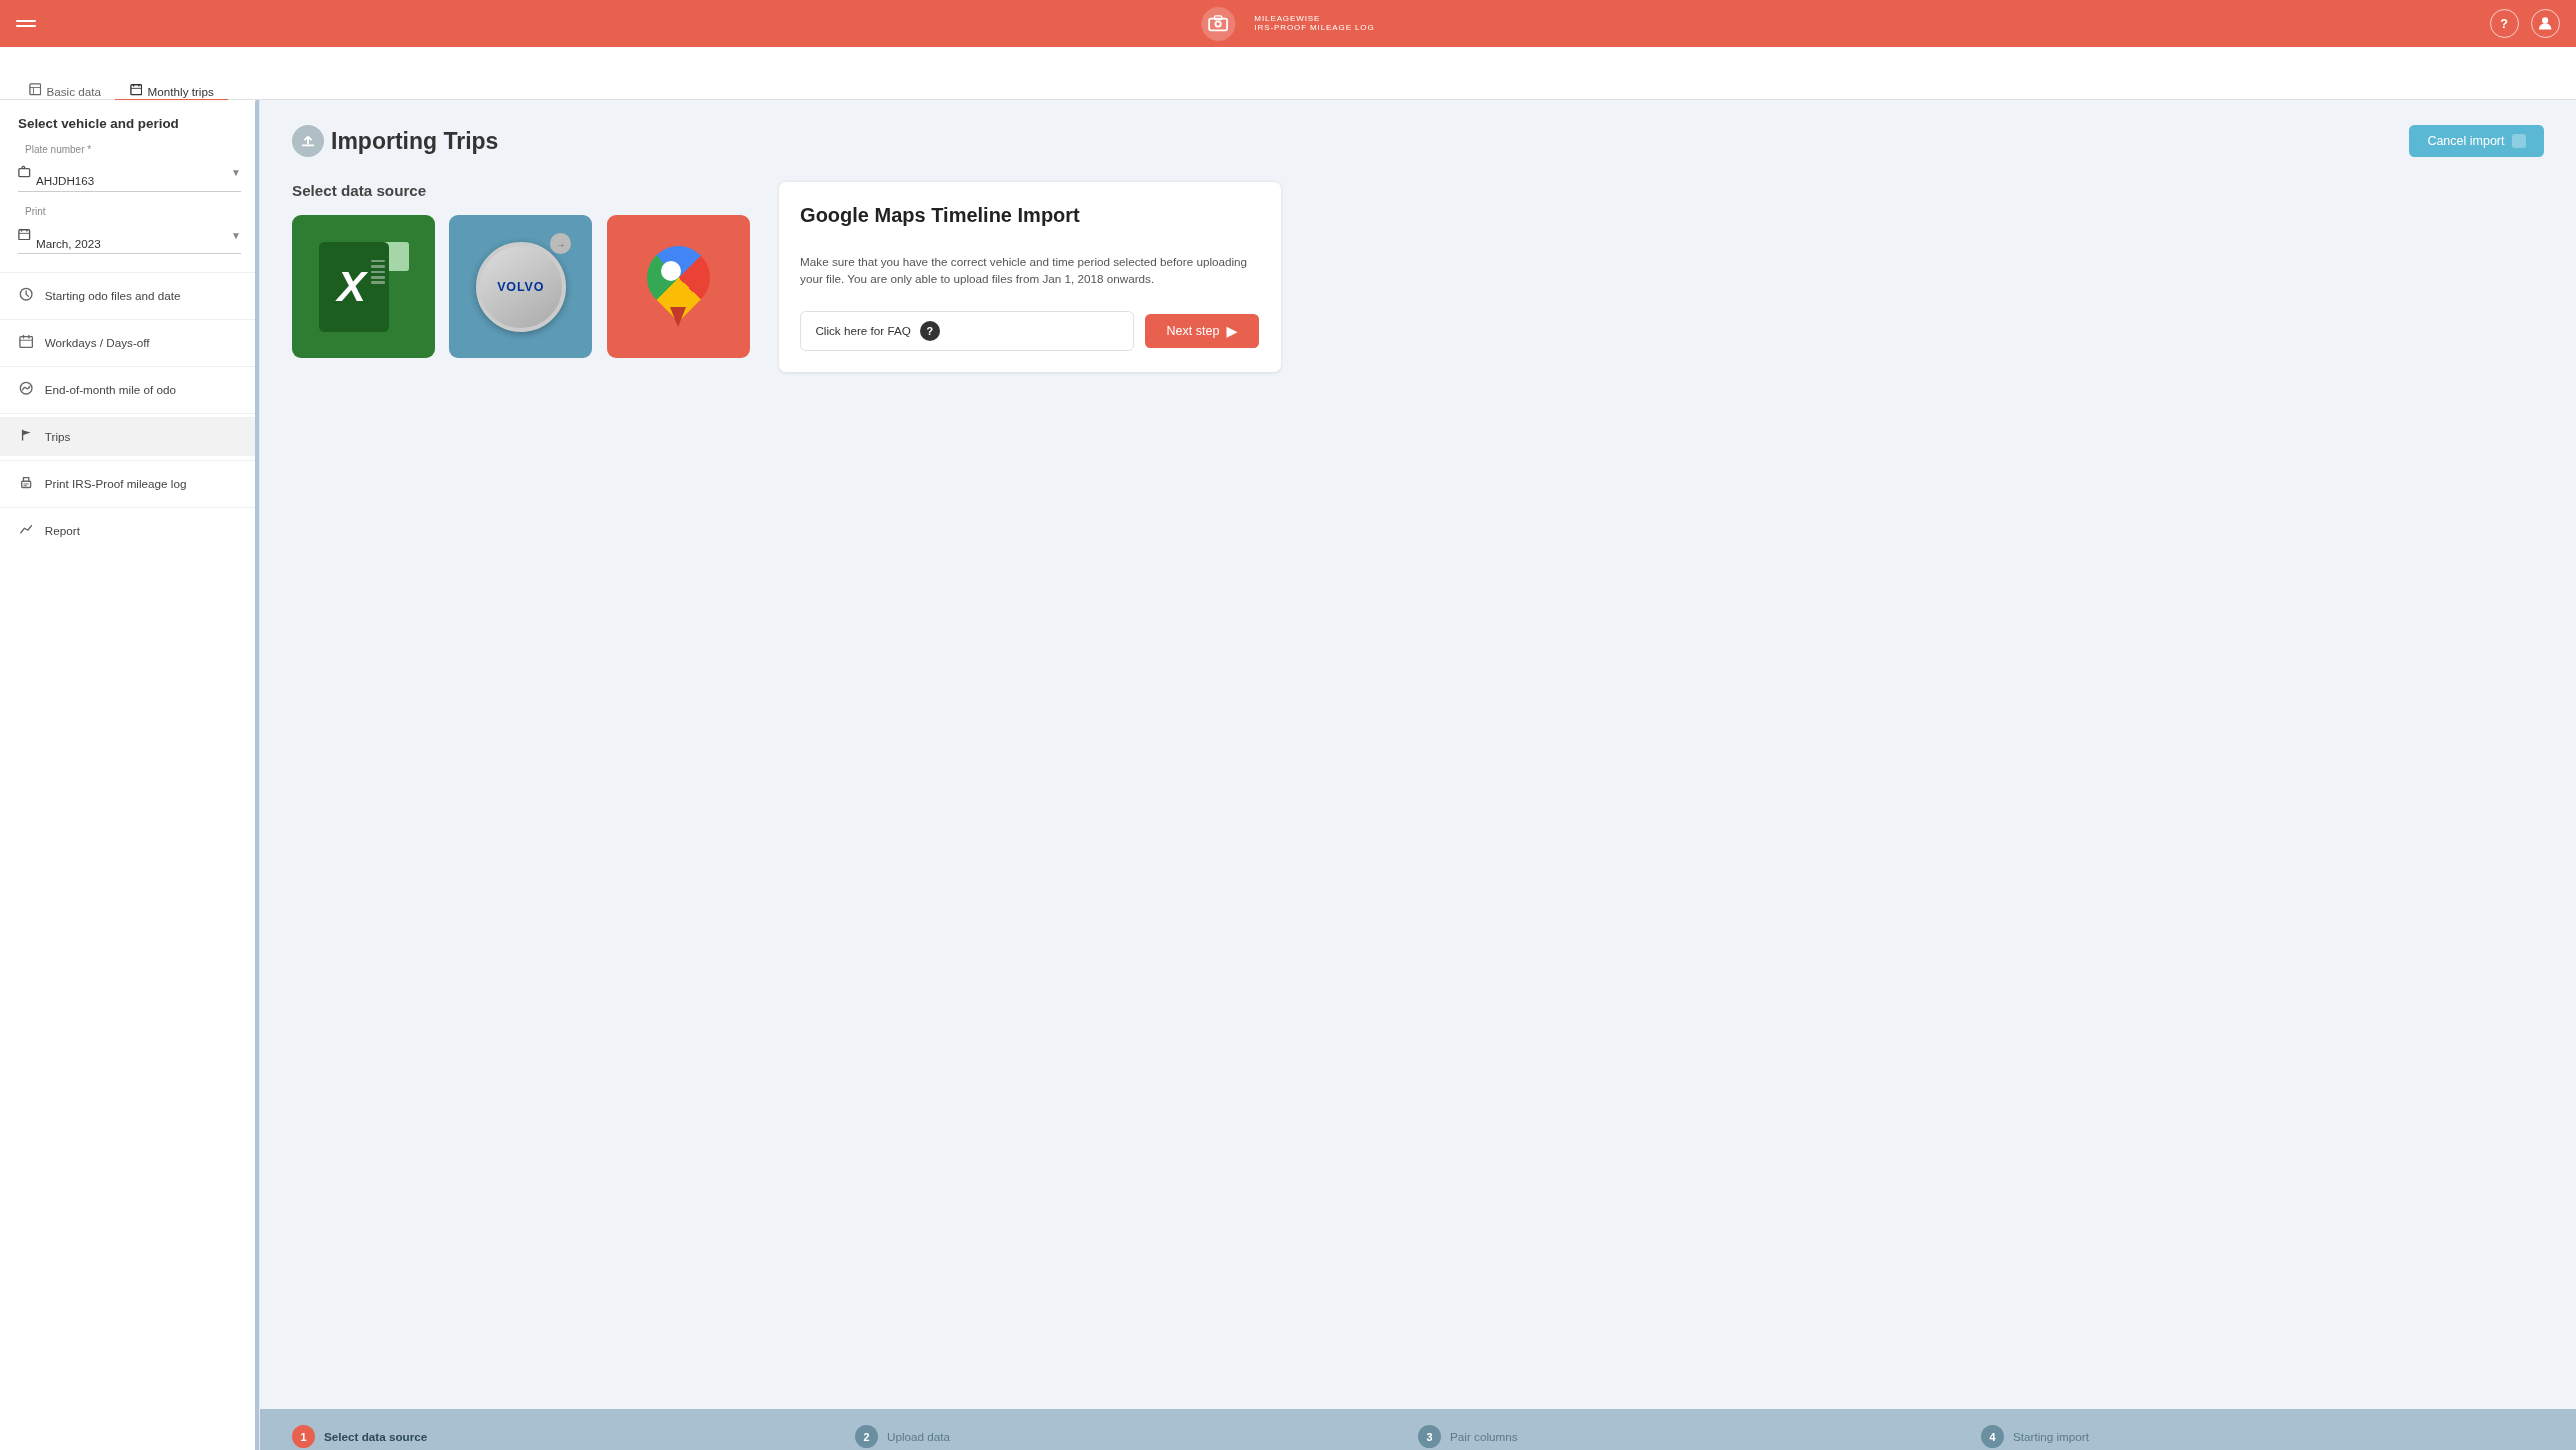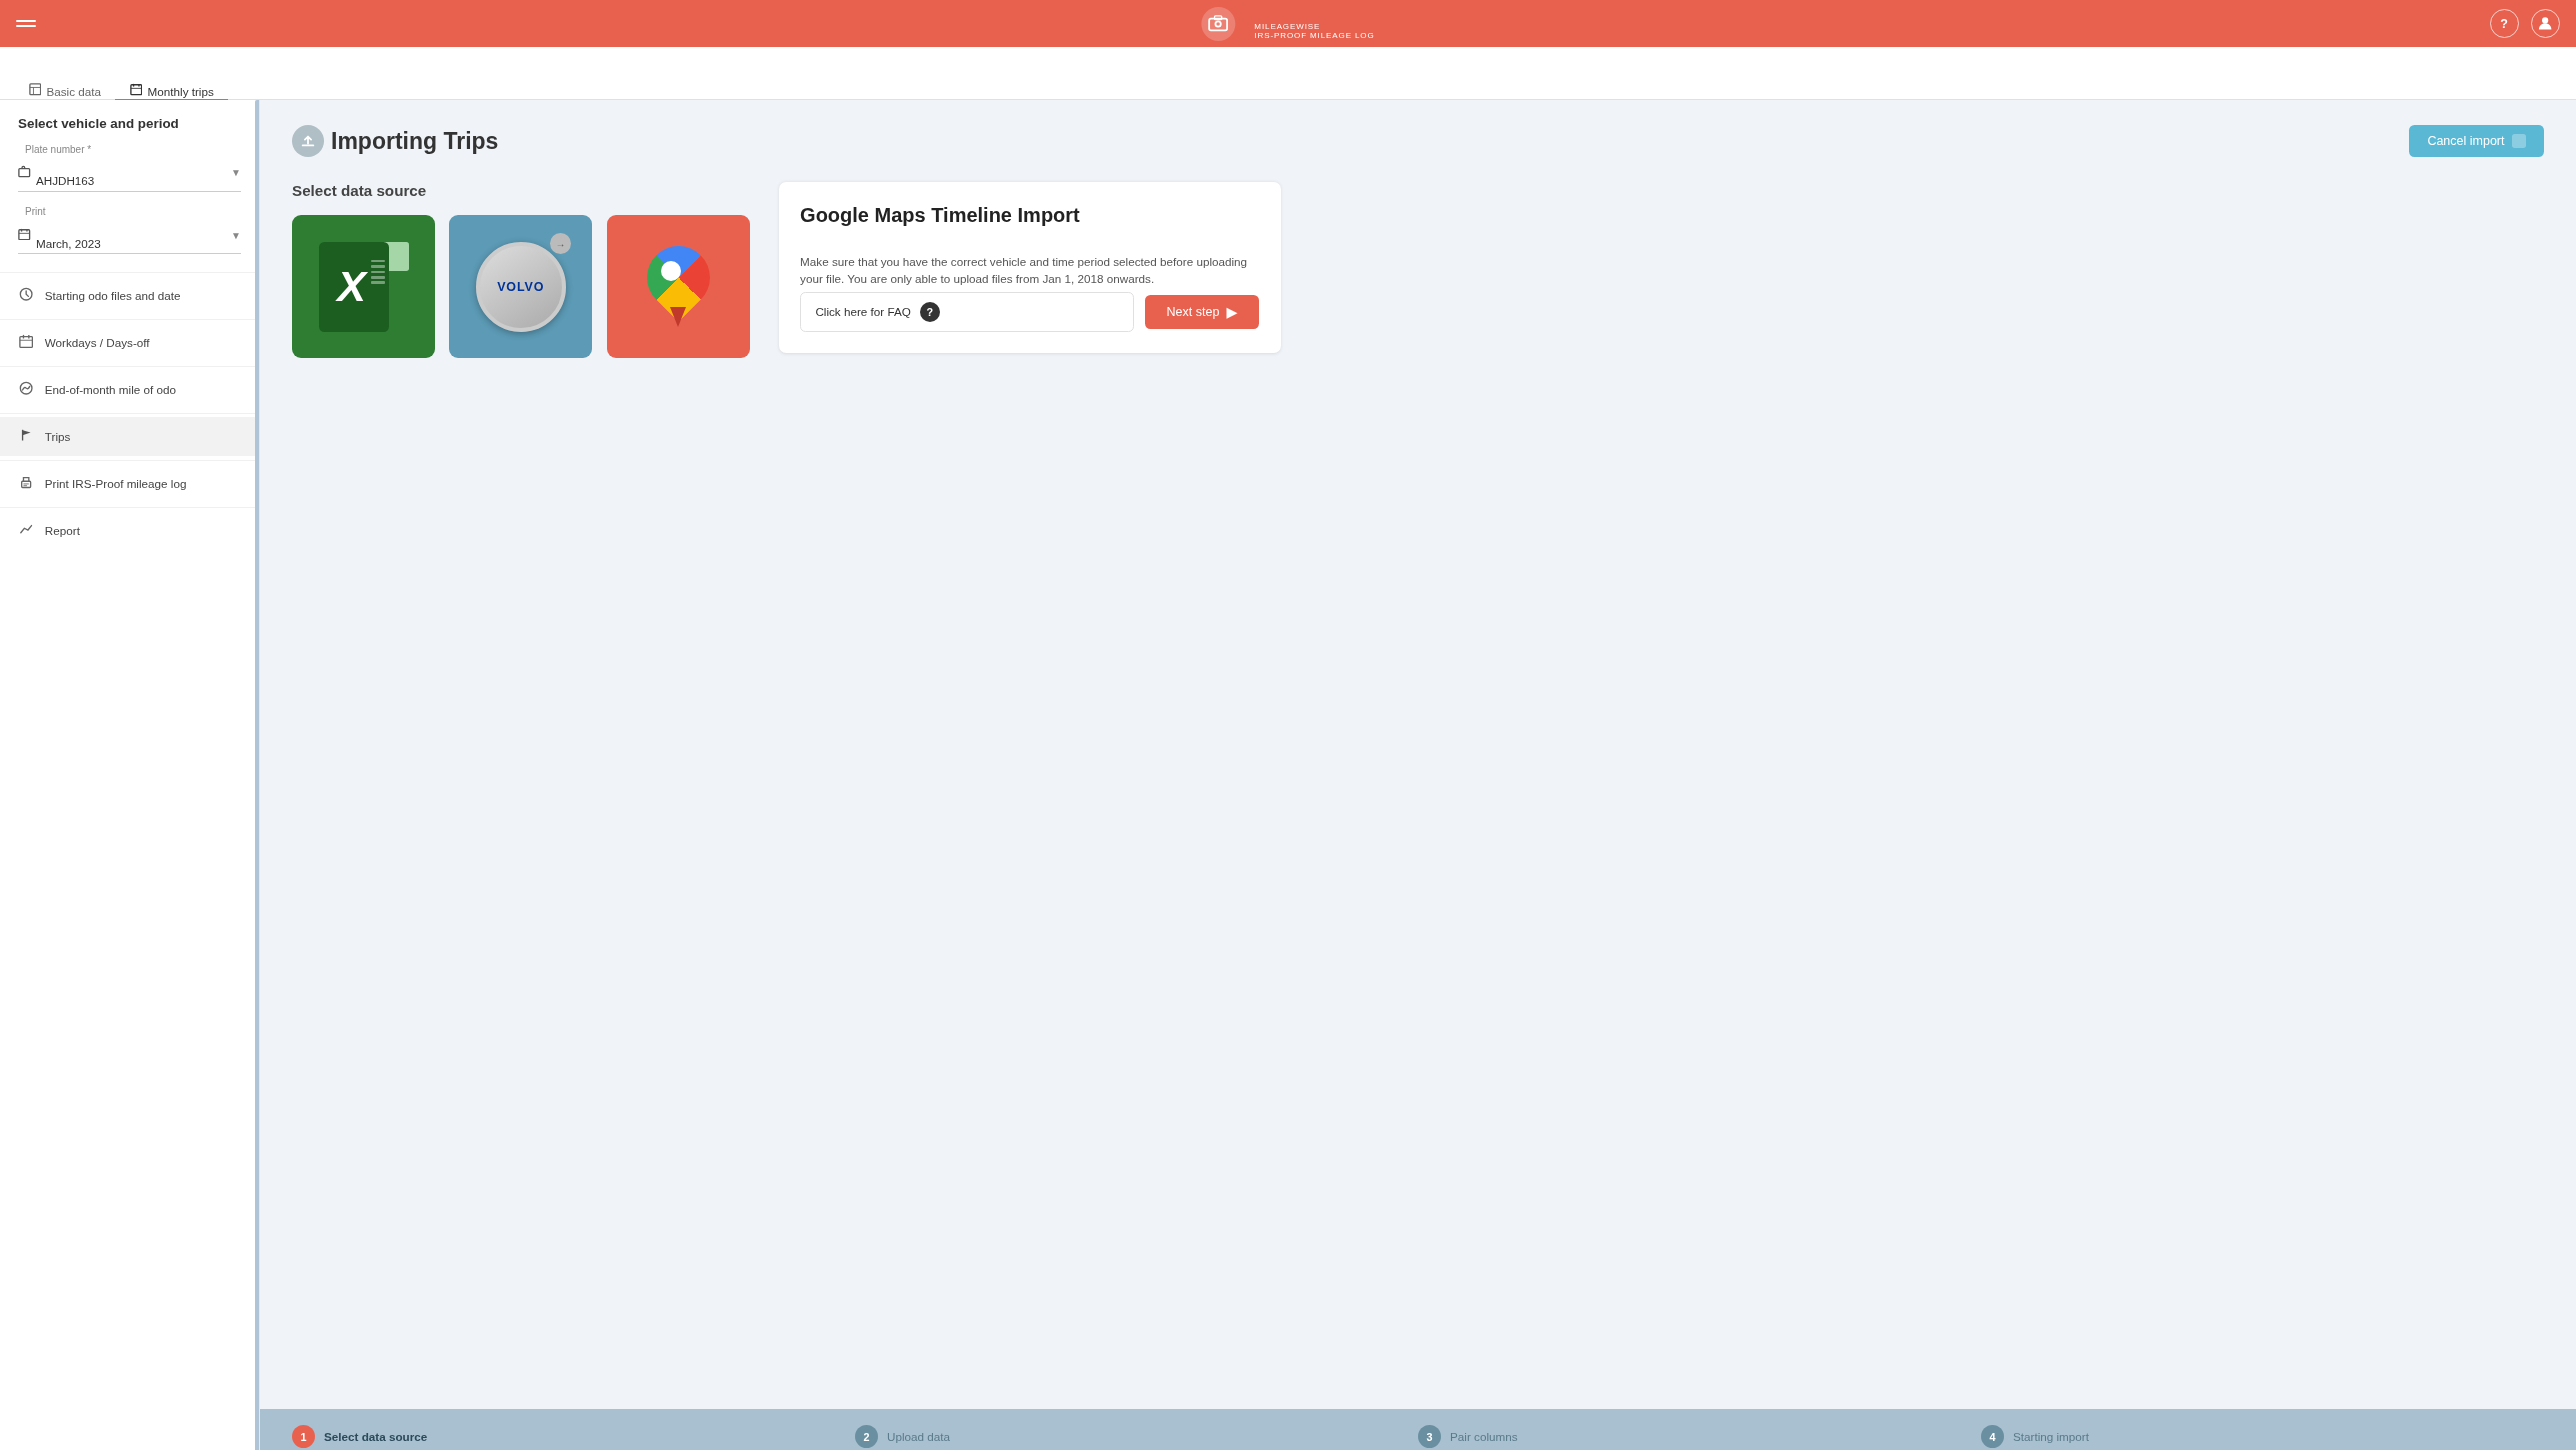--- a/index.html
+++ b/index.html
@@ -10,21 +10,21 @@
       background: #e8614f;
       height: 47px;
       display: flex;
       align-items: center;
       justify-content: space-between;
       padding: 0 16px;
       position: relative;
       z-index: 10;
     }
     .topnav-left { display: flex; align-items: center; gap: 9px; }
-    .topnav-center { position: absolute; left: 50%; transform: translateX(-50%); display: flex; align-items: flex-end; gap: 19px; }
+    .topnav-center { position: absolute; left: 50%; transform: translateX(-50%); display: flex; align-items: center; gap: 19px; }
     .topnav-logo-icon { width: 34px; height: 34px; background: rgba(255,255,255,0.2); border-radius: 50%; display: flex; align-items: center; justify-content: center; }
     .topnav-logo-text { color: white; font-weight: bold; font-size: 13.4px; line-height: 1.1; }
     .topnav-logo-text span { display: block; font-size: 8px; font-weight: normal; letter-spacing: 0.9px; }
     .topnav-right { display: flex; align-items: center; gap: 12.5px; }
     .nav-icon-btn { width: 29px; height: 29px; border-radius: 50%; border: 1.8px solid rgba(255,255,255,0.7); display: flex; align-items: center; justify-content: center; cursor: pointer; color: white; font-size: 12.5px; font-weight: bold; }
     .hamburger { display: flex; flex-direction: column; gap: 3.6px; cursor: pointer; }
     .hamburger span { display: block; width: 20px; height: 1.8px; background: white; border-radius: 1.8px; }
 
     
     .tabs-bar {
@@ -176,21 +176,21 @@
     
     .help-card {
       background: white; border-radius: 7.2px; padding: 21.5px;
       box-shadow: 0 0.9px 3.6px rgba(0,0,0,0.1);
       max-width: 502px;
     }
     .help-card-title { font-size: 20px; font-weight: 800; color: #222; margin-bottom: 26px; }
     .help-card-text { font-size: 11.7px; color: #555; line-height: 1.5; }
     .help-faq {
       display: flex; align-items: center; justify-content: space-between;
-      margin-top: 4px; gap: 10.8px;
+      margin-top: 23px; gap: 10.8px;
     }
     .faq-left {
       display: flex; align-items: center; gap: 9px;
       border: 0.9px solid #e0e0e0; border-radius: 5.4px;
       padding: 9px 14.3px; flex: 1; cursor: pointer;
     }
     .faq-left span { font-size: 11.7px; color: #333; }
     .faq-q-icon {
       width: 20px; height: 20px; border-radius: 50%; background: #333;
       display: flex; align-items: center; justify-content: center;

